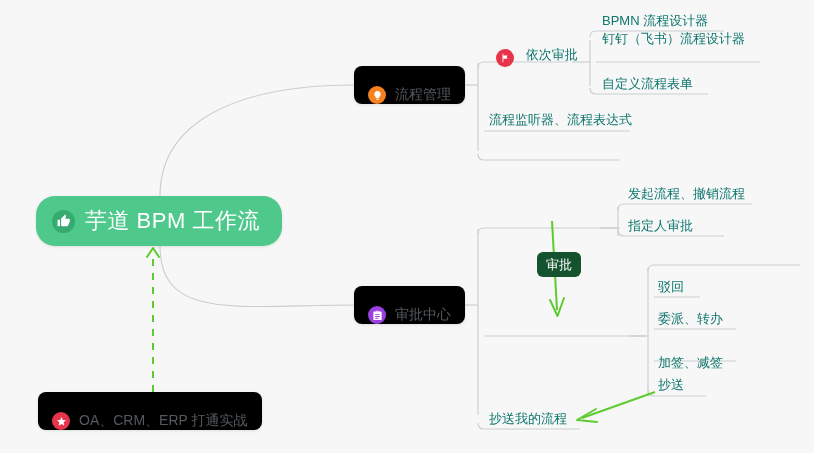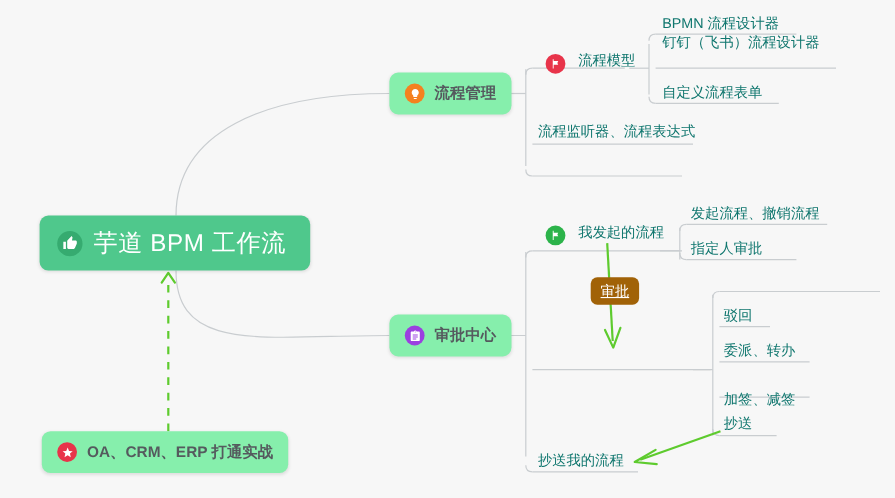--- a/index.html
+++ b/index.html
@@ -28,21 +28,21 @@
     pointer-events: none;
   }
   
   .root-node {
     position: absolute;
     left: 36px;
     top: 196px;
     width: 246px;
     height: 50px;
     background: #4fc88c;
-    border-radius: 8px;
+    border-radius: 19px;
     box-shadow: 0 1px 3px rgba(0,0,0,0.10);
     display: flex;
     align-items: center;
     box-sizing: border-box;
     padding-left: 16px;
   }
   .root-label {
     color: #ffffff;
     font-size: 22px;
     letter-spacing: 0.5px;
@@ -55,30 +55,29 @@
     border-radius: 50%;
     background: #36ab70;
     display: inline-flex;
     align-items: center;
     justify-content: center;
     flex: none;
   }
   
   .card {
     position: absolute;
-    background: #86efac;
+    background: #000000;
     border-radius: 8px;
     box-shadow: 0 1px 3px rgba(0,0,0,0.10);
     display: flex;
-    align-items: center;
+    align-items: flex-end;
     box-sizing: border-box;
     padding: 0 14px;
     height: 38px;
     white-space: nowrap;
-    font-weight: bold;
   }
   .card .card-label {
     color: #555a5e;
     font-size: 14px;
     margin-left: 9px;
   }
   .round-icon {
     width: 18px;
     height: 18px;
     border-radius: 50%;
@@ -96,28 +95,27 @@
   .leaf {
     position: absolute;
     font-size: 13px;
     color: #0f766e;
     white-space: nowrap;
     line-height: 1;
   }
   
   .callout {
     position: absolute;
-    background: #a16207;
+    background: #14532d;
     border-radius: 6px;
     color: #ffffff;
     font-size: 13px;
     padding: 6px 9px;
     line-height: 1;
     white-space: nowrap;
-    text-decoration: underline;
   }
 </style>
 </head>
 <body>
 
 <div id="stage">
 
   <svg class="wires" viewBox="0 0 814 453">
     <g fill="none" stroke="#c9cdd0" stroke-width="1.1">
 
@@ -221,46 +219,38 @@
     </span>
     <span class="card-label">OA、CRM、ERP 打通实战</span>
   </div>
 
   <div class="leaf" style="left:496px; top:48px;">
     <span class="round-icon" style="background:#e8344a; vertical-align:-4px;">
       <svg width="10" height="10" viewBox="0 0 24 24" fill="#ffffff">
         <path d="M6 2v20h2v-8h10l-2-4 2-4H8V2z"></path>
       </svg>
     </span>
-    <span style="margin-left:8px;">流程模型</span>
+    <span style="margin-left:8px;">依次审批</span>
   </div>
 
   <div class="leaf" style="left:489px; top:113px;">
     <span>流程监听器、流程表达式</span>
   </div>
 
 
   <div class="leaf" style="left:602px; top:14px;">
     <span>BPMN 流程设计器</span>
   </div>
   <div class="leaf" style="left:602px; top:32px;">
     <span>钉钉（飞书）流程设计器</span>
   </div>
   <div class="leaf" style="left:602px; top:77px;">
     <span>自定义流程表单</span>
   </div>
 
-  <div class="leaf" style="left:496px; top:204px;">
-    <span class="round-icon" style="background:#2cb34a; vertical-align:-4px;">
-      <svg width="10" height="10" viewBox="0 0 24 24" fill="#ffffff">
-        <path d="M6 2v20h2v-8h10l-2-4 2-4H8V2z"></path>
-      </svg>
-    </span>
-    <span style="margin-left:8px;">我发起的流程</span>
-  </div>
 
 
   <div class="leaf" style="left:489px; top:412px;">
     <span>抄送我的流程</span>
   </div>
 
   <div class="leaf" style="left:628px; top:187px;">
     <span>发起流程、撤销流程</span>
   </div>
   <div class="leaf" style="left:628px; top:219px;">

